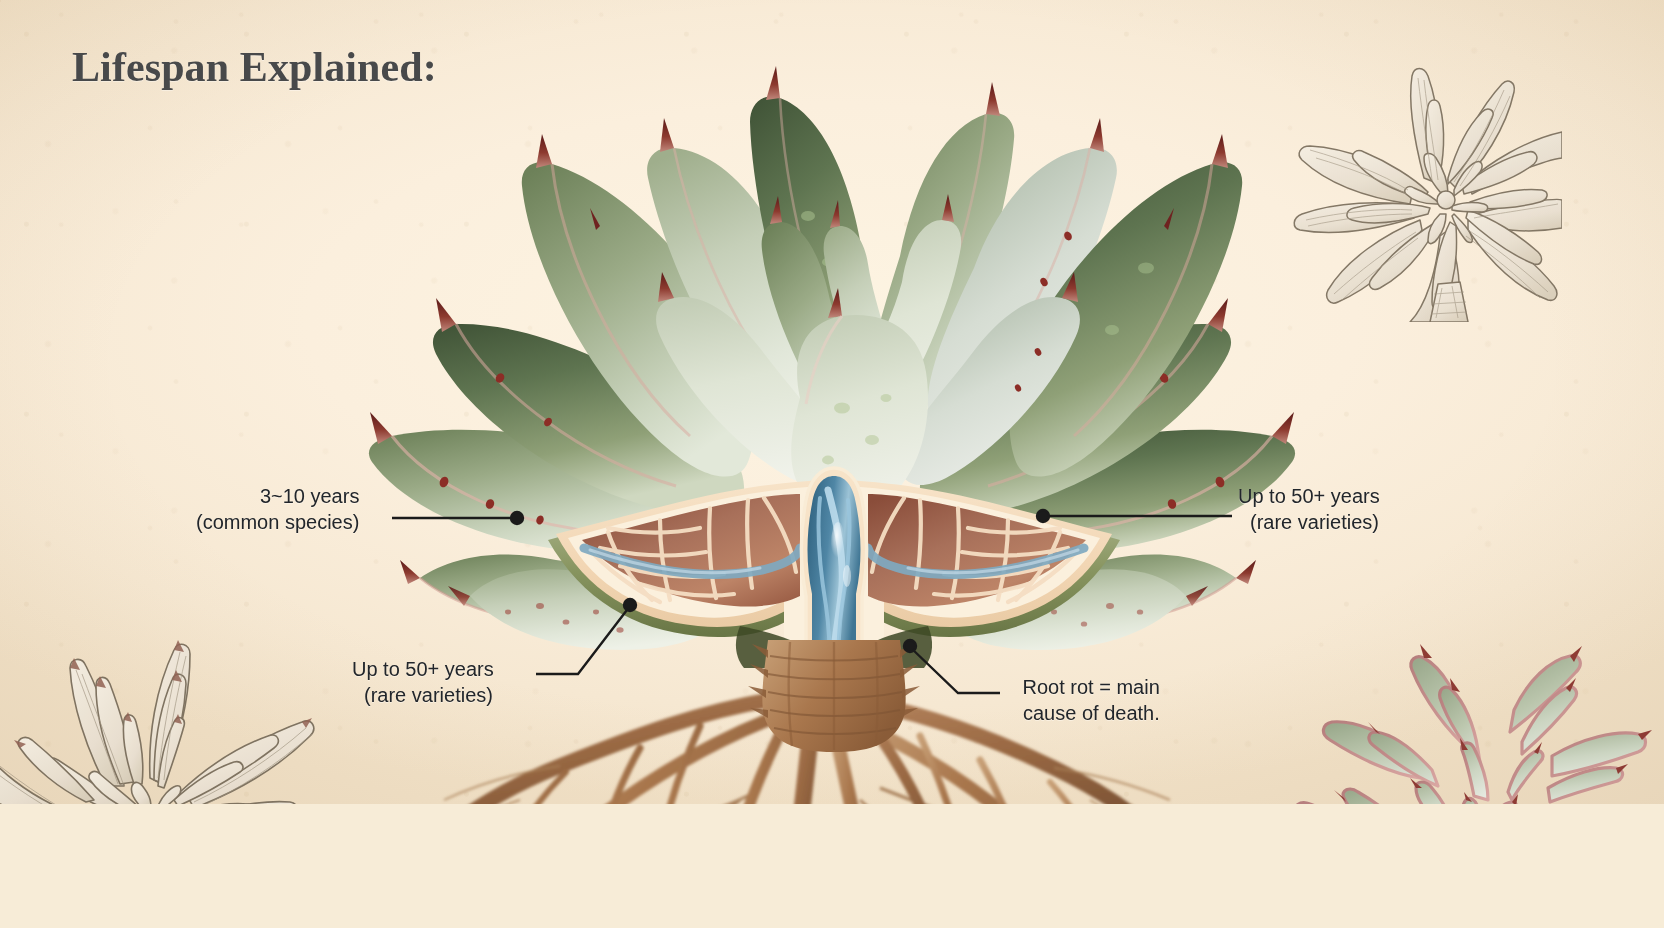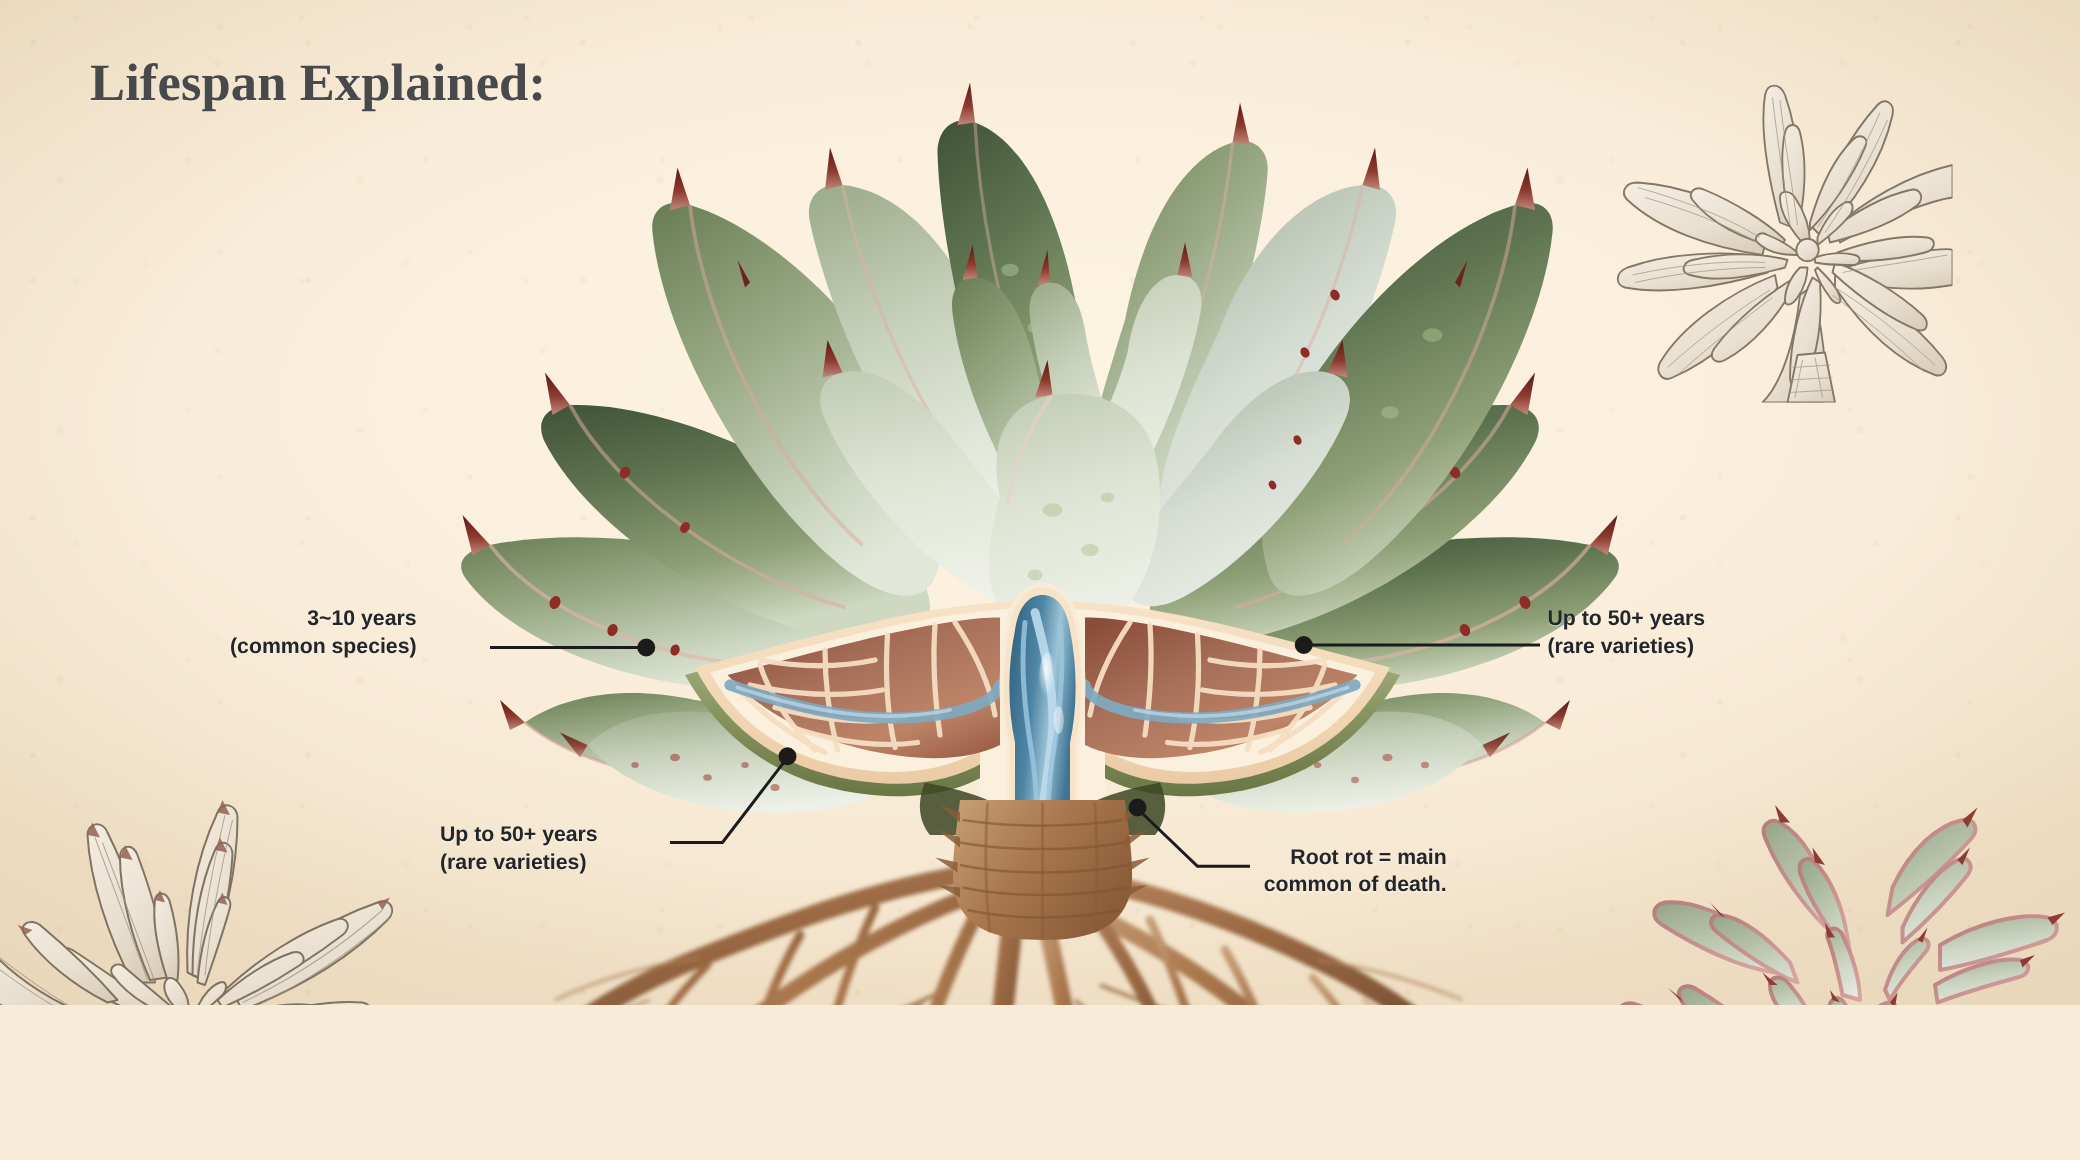--- a/index.html
+++ b/index.html
@@ -42,28 +42,28 @@
   #title{
     position:absolute;left:72px;top:42px;z-index:40;
     font-family:"Liberation Serif", serif;
     font-weight:700;font-size:42px;line-height:1.22;
     color:#48494a;letter-spacing:.1px;
     text-shadow:0 1px 0 rgba(255,255,255,.35);
   }
   #title .l2{display:block;}
   
   .callout{position:absolute;z-index:45;color:#22262b;
-    font-family:"Liberation Sans", sans-serif;font-weight:700;
-    font-size:17px;line-height:1.28;white-space:nowrap;
+    font-family:"Liberation Sans", sans-serif;font-weight:400;
+    font-size:20px;line-height:1.28;white-space:nowrap;
     text-shadow:0 1px 0 rgba(255,250,240,.55);}
   #co-left{left:184px;top:484px;text-align:right;}
   #co-right{left:1238px;top:484px;text-align:left;}
   #co-lower-left{left:352px;top:657px;text-align:left;}
   #co-root{left:1011px;top:675px;text-align:right;}
-  .callout .ln2{display:block;}
+  .callout .ln2{display:block;margin-left:12px;}
   svg{display:block;}
   #art{position:absolute;left:0;top:0;width:1664px;height:928px;z-index:20;}
   #leaders{position:absolute;left:0;top:0;width:1664px;height:928px;z-index:44;}
   #deco-tr{position:absolute;left:1262px;top:22px;width:300px;height:300px;z-index:10;opacity:.92;}
   #deco-bl{position:absolute;left:-18px;top:628px;width:348px;height:310px;z-index:10;opacity:.95;}
   #deco-br{position:absolute;left:1252px;top:636px;width:420px;height:300px;z-index:10;}
 </style>
 </head>
 <body>
 
@@ -693,17 +693,17 @@
     <span class="ln2">(rare varieties)</span>
   </div>
 
   <div class="callout" id="co-lower-left">
     <span>Up to 50+ years</span>
     <span class="ln2">(rare varieties)</span>
   </div>
 
   <div class="callout" id="co-root">
     <span>Root rot = main</span>
-    <span class="ln2">common of death.</span>
+    <span class="ln2">cause of death.</span>
   </div>
 
   <div class="vignette"></div>
 </div>
 
 </body></html>

